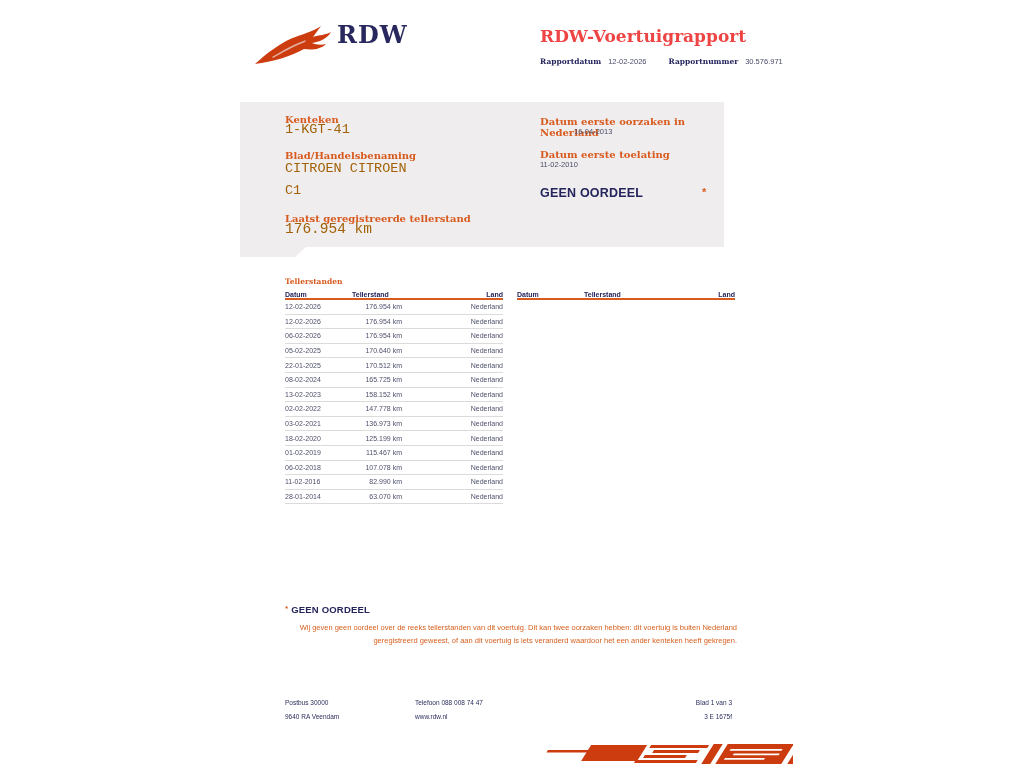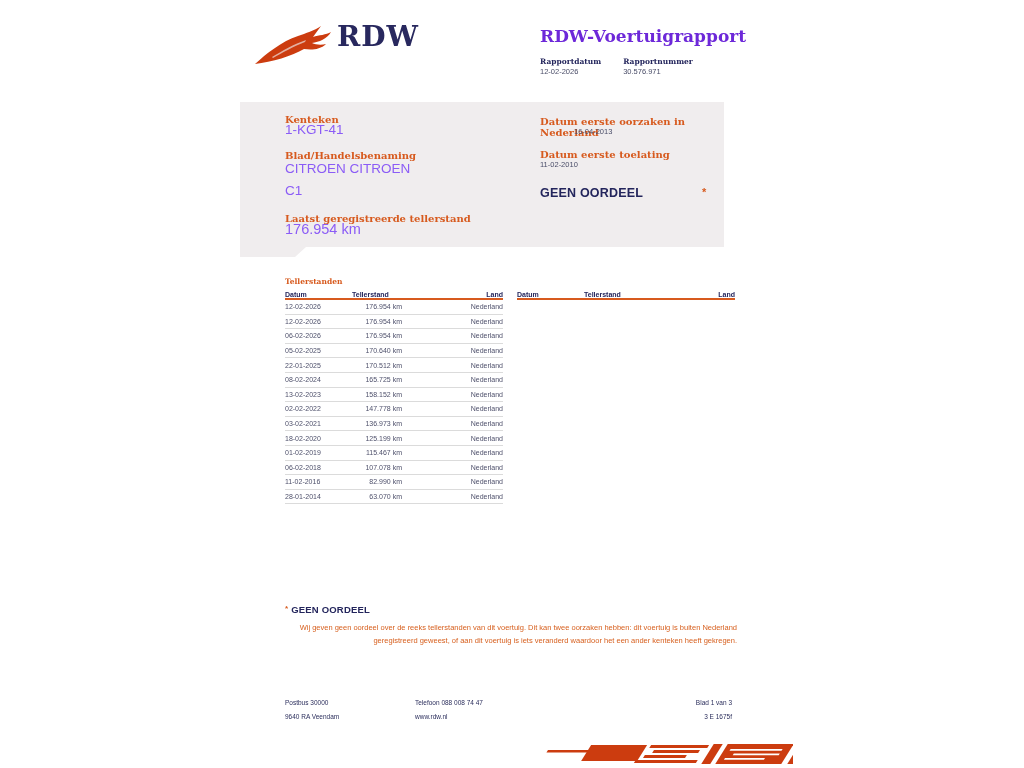--- a/index.html
+++ b/index.html
@@ -3,35 +3,35 @@
 <meta charset="utf-8">
 <style>
   * { margin:0; padding:0; box-sizing:border-box; }
   html,body { width:1024px; height:768px; background:#ffffff; overflow:hidden;
               font-family:"Liberation Sans", sans-serif; }
   .page { position:relative; width:1024px; height:768px; background:#fff; }
 
   
   .logo-swoosh { position:absolute; left:254px; top:24px; width:80px; height:44px; }
   .logo-text { position:absolute; left:337px; top:20px; font-family:"DejaVu Serif",serif;
-               font-size:28px; font-weight:600; letter-spacing:1px; color:#28285E; }
+               font-size:24px; font-weight:600; letter-spacing:1px; color:#28285E; }
   .doc-title { position:absolute; left:540px; top:26px; font-family:"DejaVu Serif",serif;
-               font-size:17px; font-weight:700; color:#6d28d9; }
+               font-size:17px; font-weight:700; color:#ef4444; }
   .meta { position:absolute; left:540px; top:57px; display:flex; gap:22px; }
-  .meta .col { display:flex; flex-direction:column; gap:1px; }
+  .meta .col { display:flex; gap:7px; }
   .meta .lbl { font-family:"DejaVu Serif",serif; font-weight:700; font-size:7.5px; color:#23255C; }
   .meta .val { font-size:7.5px; color:#4A4D68; }
 
   
   .graybox { position:absolute; left:240px; top:102px; width:484px; height:155px;
              background:#F0EDEE;
              clip-path: polygon(0 0, 484px 0, 484px 145px, 66px 145px, 55px 155px, 0 155px); }
   .graybox .abs { position:absolute; }
   .olabel { font-family:"DejaVu Serif",serif; font-weight:700; font-size:10px; color:#D75A1E; }
-  .bigval { font-family:Liberation Sans, sans-serif; font-size:13.5px; color:#8b5cf6; }
+  .bigval { font-family:Liberation Mono, monospace; font-size:13.5px; color:#a16207; }
   .smval  { font-size:7.5px; color:#4A4D68; }
   .verdict { font-size:12.5px; font-weight:700; letter-spacing:0.2px; color:#23255C; }
   .star { color:#D75A1E; font-size:11px; font-weight:700; }
 
   
   .section-title { position:absolute; left:285px; top:277px; font-family:"DejaVu Serif",serif;
                    font-weight:700; font-size:7.5px; color:#D75A1E; }
   .tables { position:absolute; left:285px; top:289px; display:flex; gap:14px; }
   .mtable { width:218px; }
   .mtable .thead { display:grid; grid-template-columns:67px 50px 1fr; align-items:end;

